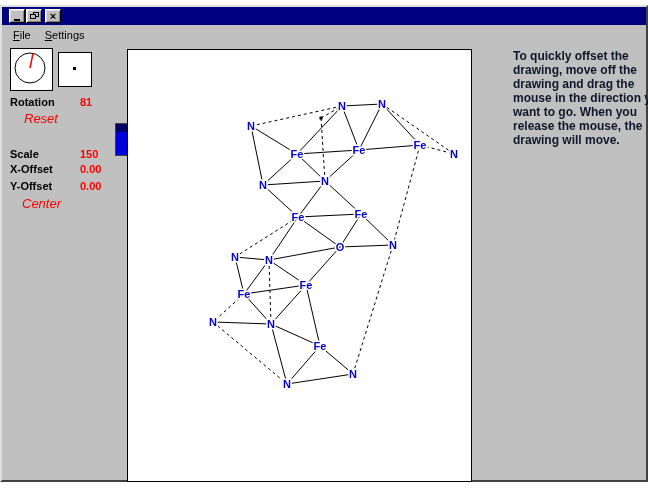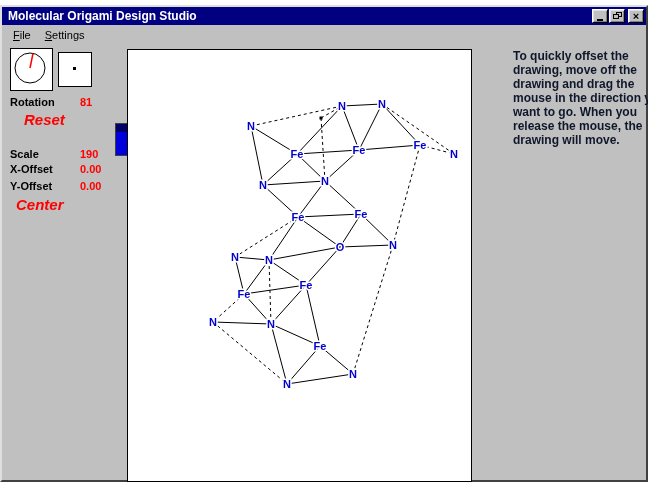--- a/index.html
+++ b/index.html
@@ -43,21 +43,21 @@
   .content { position:relative; height:436px; }
 
   .box3d { position:absolute; background:#ffffff; border:1px solid #000; }
   .dial-box { left:8px; top:4px; width:41px; height:41px; }
   .marker-box { left:56px; top:8px; width:32px; height:33px; }
   .marker-dot { position:absolute; left:14px; top:14px; width:3px; height:3px; background:#000; }
 
   .ctl-row { position:absolute; left:8px; display:flex; font-size:11px; font-weight:bold; color:#000; white-space:nowrap; }
   .ctl-label { width:54px; }
   .ctl-value { width:54px; color:#ff0000;padding-left:16px; }
-  .ctl-link  { position:absolute; font-size:15px; font-weight:bold; font-style:italic; color:#ff0000; }
+  .ctl-link  { position:absolute; font-size:13px; font-weight:normal; font-style:italic; color:#ff0000; }
 
   .scale-slider { position:absolute; left:113px; top:79px; width:11px; height:31px; border:1px solid #404040; }
   .scale-slider .slider-top { height:8px; background:#000066; }
   .scale-slider .slider-body { height:23px; background:#0000dd; }
 
   .canvas {
     position:absolute; left:125px; top:5px; width:343px; height:431px;
     background:#ffffff; border:1px solid #000;
   }
   .atom-label {
@@ -71,21 +71,20 @@
     font-size:12px; font-weight:bold; color:#0f172a; line-height:14px;margin-left:32px;
   }
   .para { margin-bottom:13px; }
 </style>
 </head>
 <body>
 
 <div class="window">
 
   <div class="title-bar">
-    <span class="title-text">Molecular Origami Design Studio</span>
     <span class="title-buttons">
       <button class="win-btn">
           <span class="glyph-min"></span>
         </button>
       <button class="win-btn">
           <span class="glyph-restore"></span>
         </button>
       <button class="win-btn close">
           <span class="glyph-close">×</span>
         </button>
@@ -113,42 +112,42 @@
     <div class="ctl-row" style="top:52px">
       <span class="ctl-label">Rotation</span>
       <span class="ctl-value">81</span>
       <span class="ctl-unit">deg</span>
     </div>
 
     <div class="ctl-link" style="top:67px;left:22px">Reset</div>
 
     <div class="ctl-row" style="top:104px">
       <span class="ctl-label">Scale</span>
-      <span class="ctl-value">190</span>
+      <span class="ctl-value">150</span>
       <span class="ctl-unit">M:1</span>
     </div>
 
     <div class="scale-slider">
       <div class="slider-top"></div>
       <div class="slider-body"></div>
     </div>
 
     <div class="ctl-row" style="top:119px">
       <span class="ctl-label">X-Offset</span>
       <span class="ctl-value">0.00</span>
       <span class="ctl-unit">inch</span>
     </div>
 
     <div class="ctl-row" style="top:136px">
       <span class="ctl-label">Y-Offset</span>
       <span class="ctl-value">0.00</span>
       <span class="ctl-unit">inch</span>
     </div>
 
-    <div class="ctl-link" style="top:152px;left:14px">Center</div>
+    <div class="ctl-link" style="top:152px;left:20px">Center</div>
 
     <div class="canvas">
       <svg id="mol-svg" width="343" height="431" viewBox="0 0 343 431">
           <line x1="214" y1="56" x2="254" y2="54" stroke="#000" stroke-width="1"></line>
           <line x1="214" y1="56" x2="169" y2="104" stroke="#000" stroke-width="1"></line>
           <line x1="214" y1="56" x2="231" y2="100" stroke="#000" stroke-width="1"></line>
           <line x1="254" y1="54" x2="231" y2="100" stroke="#000" stroke-width="1"></line>
           <line x1="254" y1="54" x2="292" y2="95" stroke="#000" stroke-width="1"></line>
           <line x1="169" y1="104" x2="231" y2="100" stroke="#000" stroke-width="1"></line>
           <line x1="231" y1="100" x2="292" y2="95" stroke="#000" stroke-width="1"></line>

